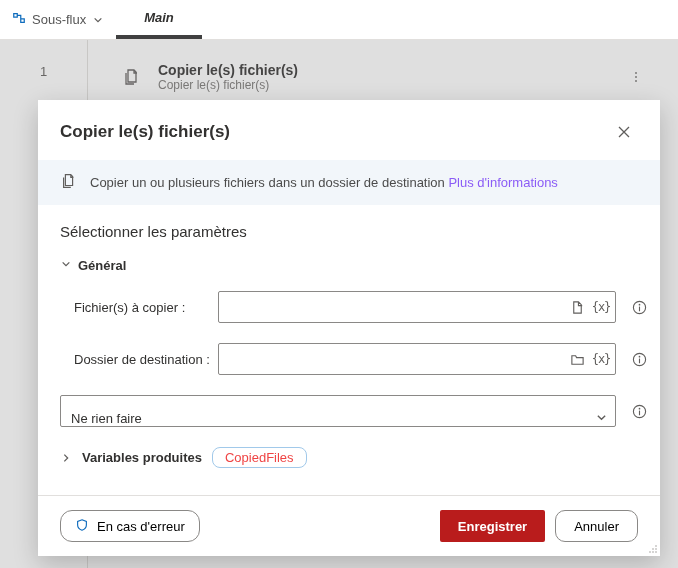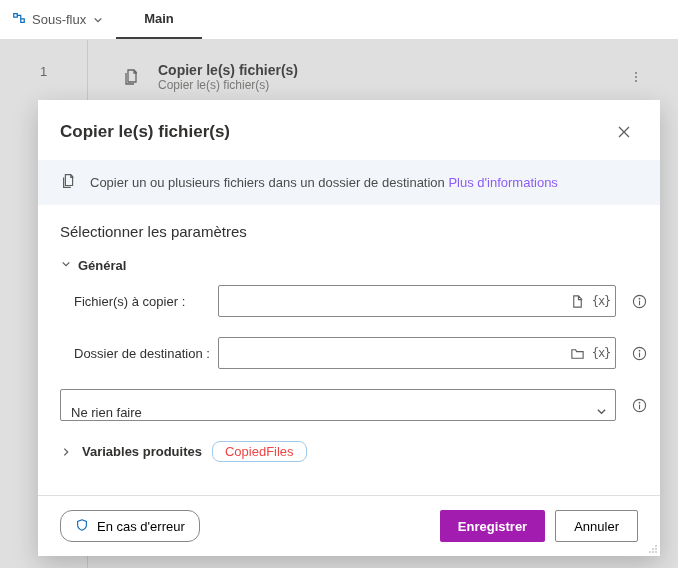--- a/index.html
+++ b/index.html
@@ -31,21 +31,22 @@
     }
     .subflow-btn svg { flex-shrink: 0; }
     .tab {
       padding: 0 28px;
       display: flex;
       align-items: center;
       font-weight: 600;
       color: #323130;
     }
     .tab.active {
-      border-bottom: 2px solid #404040;
+      border-bottom: 4px solid #404040;
+      font-style: italic;
     }
 
     
     .body-wrap {
       display: flex;
       height: calc(100% - 40px);
     }
     .line-gutter {
       width: 88px;
       border-right: 1px solid #e1dfdd;
@@ -155,21 +156,21 @@
       color: #323130;
       margin-bottom: 18px;
     }
 
     .group-header {
       display: flex;
       gap: 6px;
       font-weight: 600;
       font-size: 13px;
       color: #323130;
-      margin-bottom: 12px;
+      margin-bottom: 18px;
       cursor: pointer;
     }
     .chevron {
       display: inline-flex;
       width: 12px;
       height: 12px;
       align-items: center;
       justify-content: center;
     }
 
@@ -282,39 +283,39 @@
       padding: 0 14px;
       display: flex;
       align-items: center;
       gap: 8px;
       font-size: 13px;
       cursor: pointer;
       border-radius: 12px;
     }
     .spacer { flex: 1; }
     .primary-btn {
-      background: #a21caf;
+      background: #b91c1c;
       color: #fff;
       border: none;
       height: 32px;
       padding: 0 18px;
       font-size: 13px;
       font-weight: 600;
       cursor: pointer;
       border-radius: 2px;
     }
     .secondary-btn {
       background: #fff;
       border: 1px solid #8a8886;
       height: 32px;
       padding: 0 18px;
       margin-left: 10px;
       font-size: 13px;
       cursor: pointer;
-      border-radius: 2px;
+      border-radius: 10px;
     }
     .resize-grip {
       position: absolute;
       right: 2px;
       bottom: 2px;
       width: 12px;
       height: 12px;
       color: #a19f9d;
     }
   </style>

